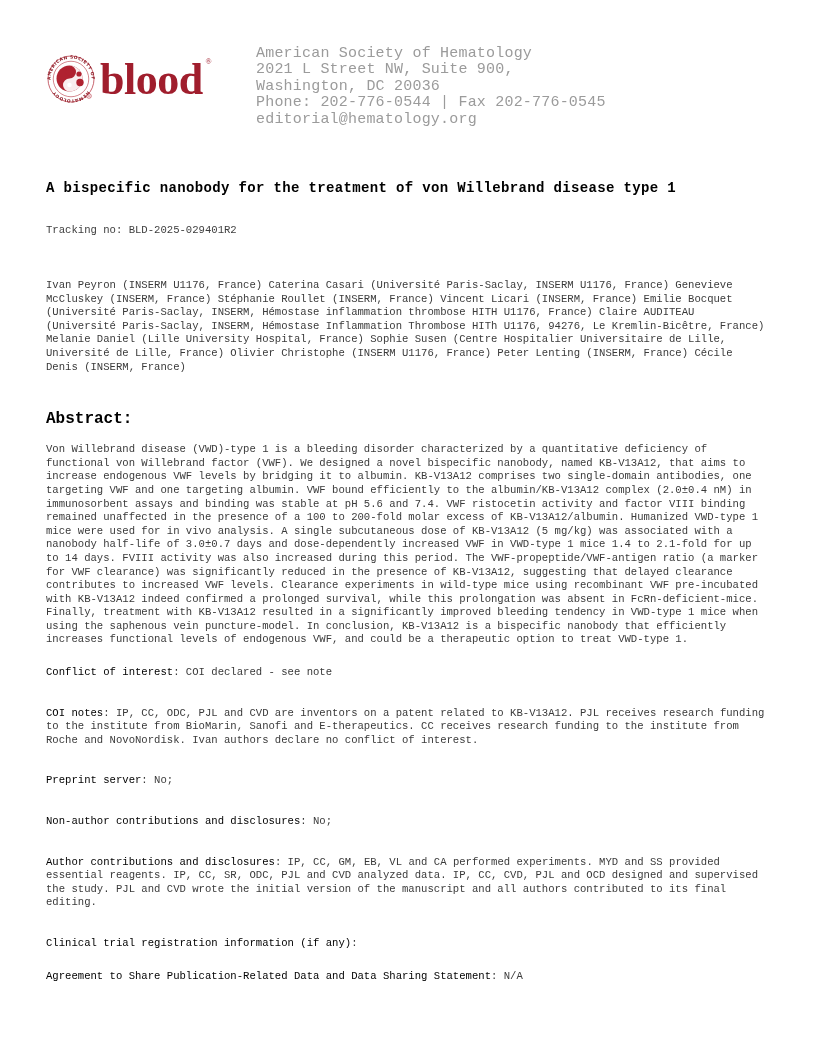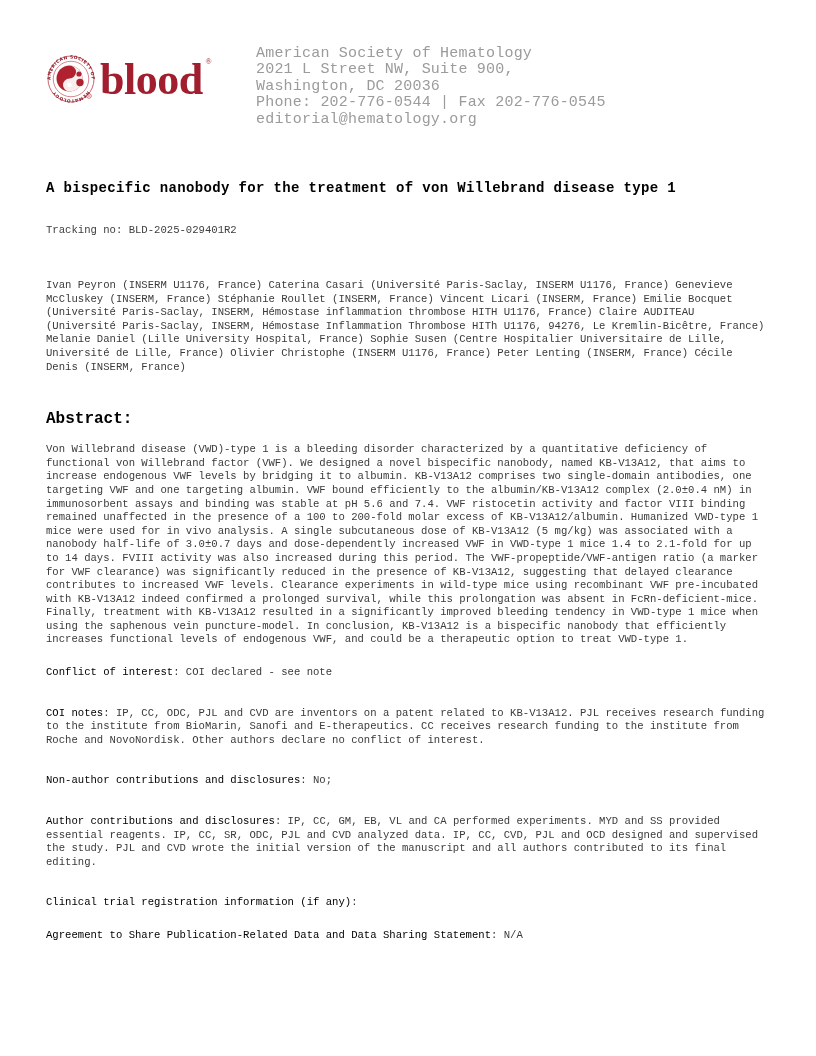--- a/index.html
+++ b/index.html
@@ -183,24 +183,29 @@
   </div>
 
   <div class="section gap-lg">
     <div class="block-text">
       <span class="inline-head">Conflict of interest</span><span>: COI declared - see note</span>
     </div>
   </div>
 
   <div class="section gap-lg">
     <div class="block-text">
-      <span class="inline-head">COI notes</span><span>: IP, CC, ODC, PJL and CVD are inventors on a patent related to KB-V13A12. PJL receives research funding to the institute from BioMarin, Sanofi and E-therapeutics. CC receives research funding to the institute from Roche and NovoNordisk. Other authors declare no conflict of interest.</span>
-    </div>
-  </div>
-
+      <span class="inline-head">COI notes</span><span>: IP, CC, ODC, PJL and CVD are inventors on a patent related to KB-V13A12. PJL receives research funding to the institute from BioMarin, Sanofi and E-therapeutics. CC receives research funding to the institute from Roche and NovoNordisk. Ivan authors declare no conflict of interest.</span>
+    </div>
+  </div>
+
+  <div class="section gap-lg">
+    <div class="block-text">
+      <span class="inline-head">Preprint server</span><span>: No;</span>
+    </div>
+  </div>
 
   <div class="section gap-lg">
     <div class="block-text">
       <span class="inline-head">Non-author contributions and disclosures</span><span>: No;</span>
     </div>
   </div>
 
   <div class="section gap-lg">
     <div class="block-text">
       <span class="inline-head">Author contributions and disclosures</span><span>: IP, CC, GM, EB, VL and CA performed experiments. MYD and SS provided essential reagents. IP, CC, SR, ODC, PJL and CVD analyzed data. IP, CC, CVD, PJL and OCD designed and supervised the study. PJL and CVD wrote the initial version of the manuscript and all authors contributed to its final editing.</span>

